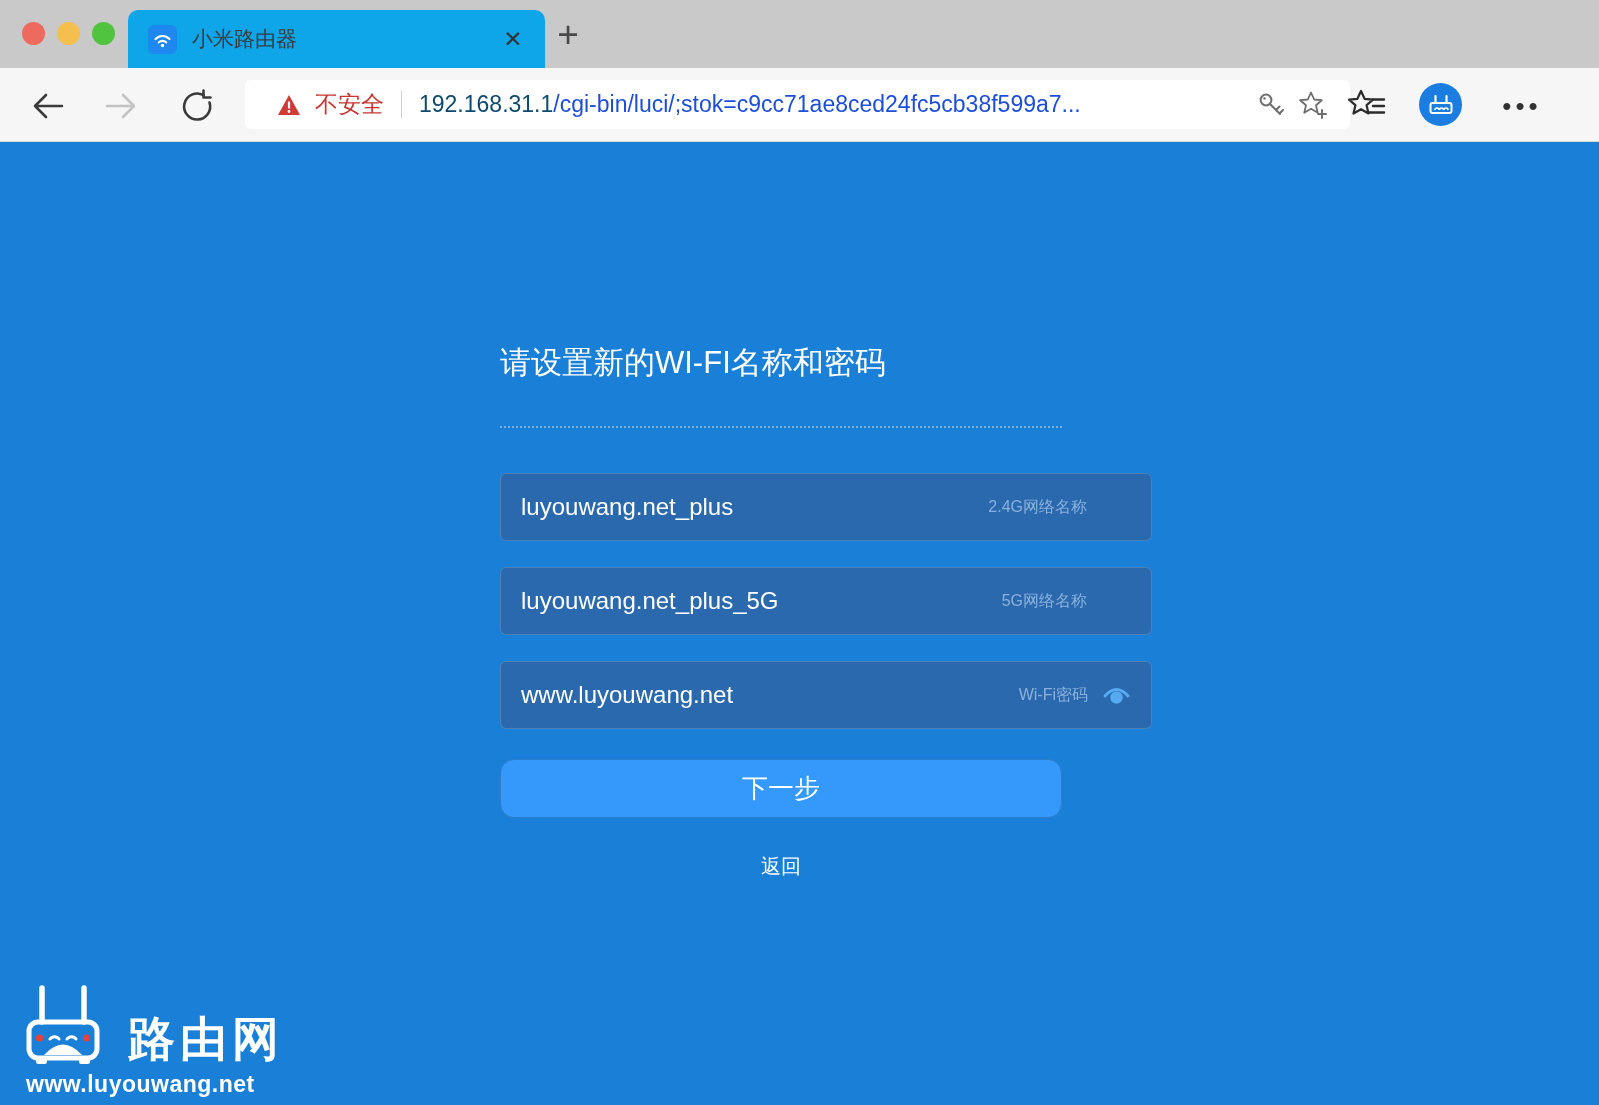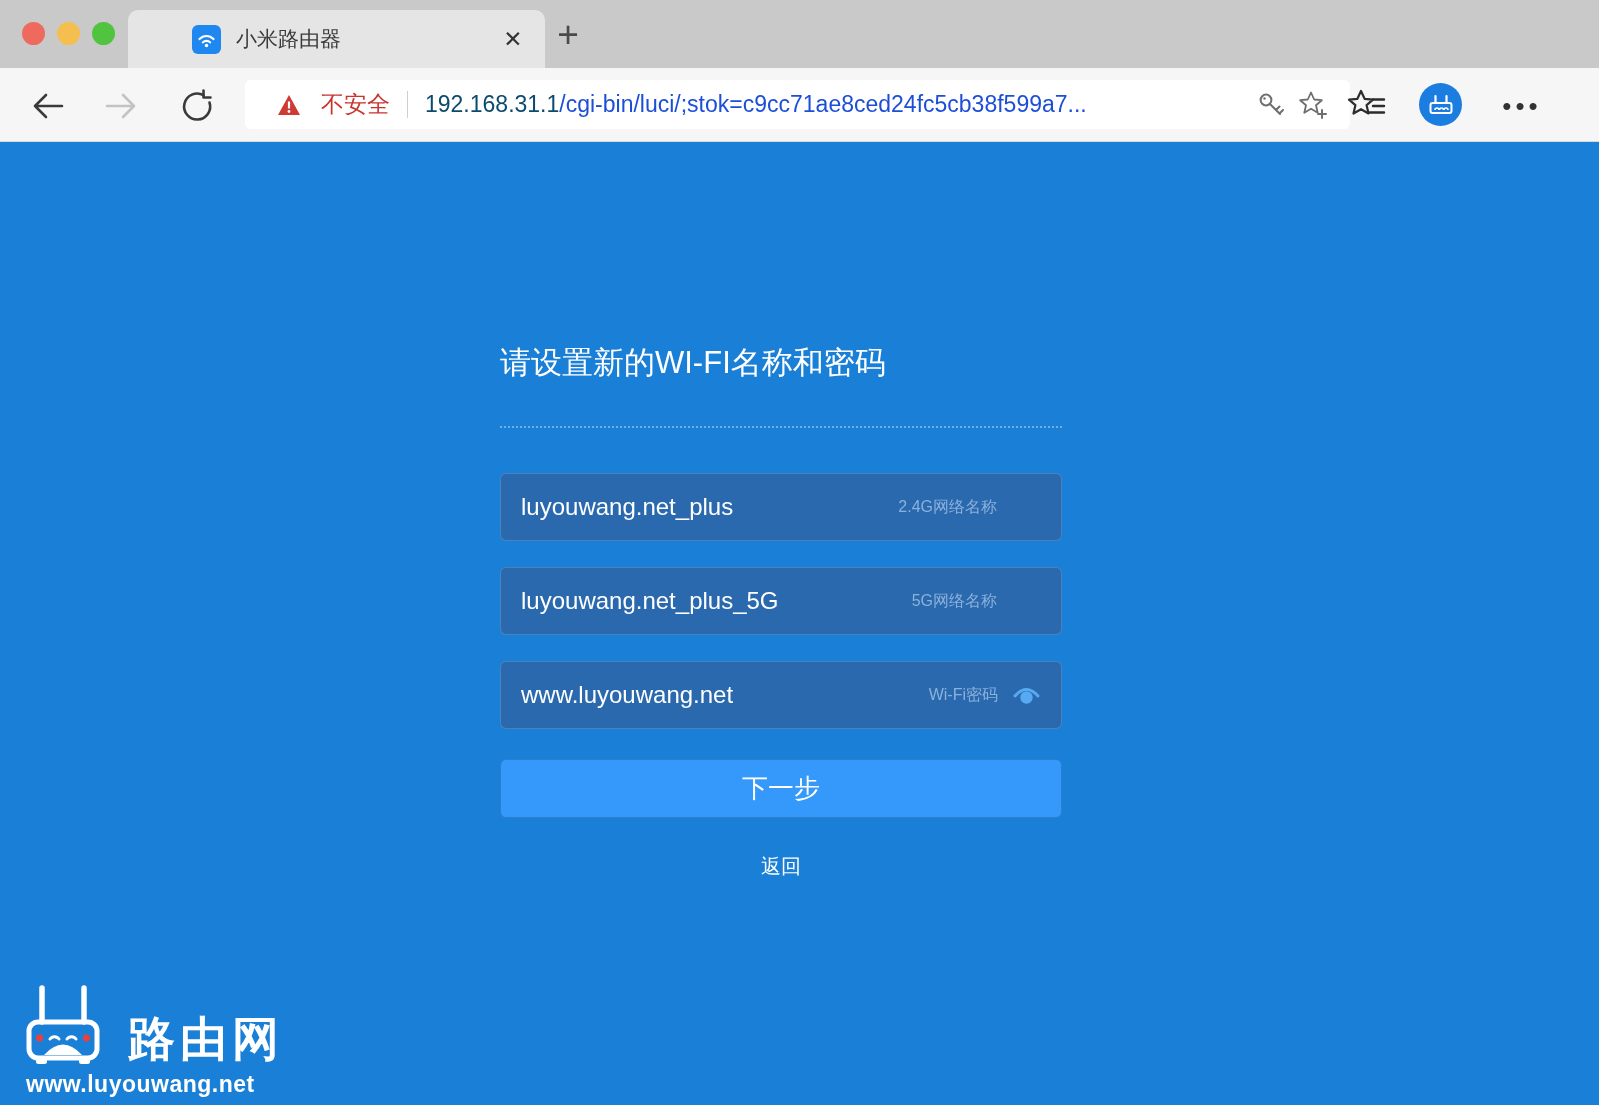--- a/index.html
+++ b/index.html
@@ -6,43 +6,43 @@
   html,body { width:1599px; height:1105px; overflow:hidden; }
   body { font-family:"Liberation Sans","DejaVu Sans",sans-serif; position:relative; background:#1a7fd6; }
 
   
   .tabbar { position:absolute; left:0; top:0; width:1599px; height:68px; background:#c9c9c9; }
   .traffic { position:absolute; top:22px; width:23px; height:23px; border-radius:50%; }
   .tl-close { left:22px; background:#ee6a5e; }
   .tl-min   { left:57px; background:#f5bf4f; }
   .tl-zoom  { left:92px; background:#50c43e; }
 
-  .tab { position:absolute; left:128px; top:10px; width:417px; height:58px; background:#e5e5e5;
-         border-radius:10px 10px 0 0; display:flex; align-items:center;padding-left:44px; }
+  .tab { position:absolute; left:128px; top:10px; width:417px; height:58px; background:#0ea5e9;
+         border-radius:10px 10px 0 0; display:flex; align-items:center; }
   .favicon { width:29px; height:29px; border-radius:6px; background:#1e87f0; margin-left:20px;
              display:flex; align-items:center; justify-content:center; flex:0 0 auto; }
   .tab-title { margin-left:15px; font-size:21px; color:#3a3a3a; flex:1 1 auto; white-space:nowrap; overflow:hidden; }
   .tab-close { width:40px; height:40px; margin-right:12px; display:flex; align-items:center; justify-content:center;
                font-size:23px; color:#333; cursor:pointer; }
   .newtab { position:absolute; left:545px; top:12px; width:46px; height:46px; display:flex; align-items:center;
             justify-content:center; font-size:37px; font-weight:300; color:#4a4a4a; cursor:pointer; }
 
   
   .toolbar { position:absolute; left:0; top:68px; width:1599px; height:74px; background:#f6f6f6;
              border-bottom:1px solid #d8d8d8; }
   .nav-btn { position:absolute; top:18px; width:40px; height:40px; display:flex; align-items:center;
              justify-content:center; cursor:pointer; }
   .btn-back { left:28px; }
   .btn-fwd  { left:101px; }
   .btn-refresh { left:177px; }
 
   .urlbar { position:absolute; left:245px; top:12px; width:1105px; height:49px; background:#ffffff;
             border-radius:6px; display:flex; align-items:center; padding:0 16px 0 32px; }
   .warn-tri { flex:0 0 auto; }
-  .warn-text { color:#c9342f; font-size:23px; margin-left:20px; white-space:nowrap; }
+  .warn-text { color:#c9342f; font-size:23px; margin-left:14px; white-space:nowrap; }
   .url-sep { width:1px; height:27px; background:#cfcfcf; margin:0 17px; flex:0 0 auto; }
   .url-text { font-size:23px; white-space:nowrap; overflow:hidden; }
   .url-domain { color:#0c4a6e;margin-top:28px; }
   .url-path { color:#1d4ed8; }
   .url-spacer { flex:1 1 auto; }
   .url-icon { width:42px; height:42px; display:flex; align-items:center; justify-content:center;
               cursor:pointer; flex:0 0 auto; }
 
   .hub-btn { position:absolute; left:1344px; top:16px; width:45px; height:44px; display:flex;
              align-items:center; justify-content:center; cursor:pointer; }
@@ -53,32 +53,32 @@
               color:#333; cursor:pointer; }
 
   
   .content { position:absolute; left:0; top:142px; width:1599px; height:963px; background:#1a7fd6; }
   .setup-col { position:absolute; left:500px; top:0; width:562px; }
   .page-title { position:absolute; left:0; top:200px; width:562px; 
                 color:#ffffff; font-size:31px; font-weight:500; white-space:nowrap; }
   .dotted-sep { position:absolute; left:0; top:284px; width:562px; height:0;
                 border-top:2px dotted rgba(255,255,255,0.38); }
 
-  .field { position:absolute; left:0; width:562px; height:68px; background:#2a69ae;
+  .field { position:absolute; left:0; width:652px; height:68px; background:#2a69ae;
            border:1px solid rgba(255,255,255,0.16); border-radius:6px;
            display:flex; align-items:center; padding:8px 20px; }
   .field-1 { top:331px; } .field-2 { top:425px; } .field-3 { top:519px; }
   .field input { flex:1 1 auto; background:transparent; border:none; outline:none;
                  color:#ffffff; font-size:24px; font-family:"Liberation Sans","DejaVu Sans",sans-serif; }
   .field-label { flex:0 0 auto; color:#8ab1dc; font-size:16px; white-space:nowrap; }
   .label-pad { margin-right:44px; }
   .eye { margin-left:14px; flex:0 0 auto; cursor:pointer; display:flex; }
 
   .next-btn { position:absolute; left:0; top:617px; width:562px; height:59px; background:#3598fb;
-              border:1px solid #2e7ec9; border-radius:6px; color:#ffffff; font-size:26px;
+              border:1px solid #2e7ec9; border-radius:14px; color:#ffffff; font-size:26px;
               display:flex; align-items:center; justify-content:center; cursor:pointer; }
   .back-link { position:absolute; left:0; top:711px; width:562px; text-align:center;
                color:#ffffff; font-size:20px; cursor:pointer; }
 
   
   .logo { position:absolute; left:26px; top:838px; color:#ffffff; }
   .logo-row { display:flex; align-items:flex-end; gap:24px; }
   .logo-brand { font-size:47px; font-weight:bold; letter-spacing:5px; line-height:1;
                 padding-bottom:6px; white-space:nowrap; }
   .logo-url { margin-top:3px; font-size:23px; font-weight:bold; letter-spacing:0.5px; white-space:nowrap; }

